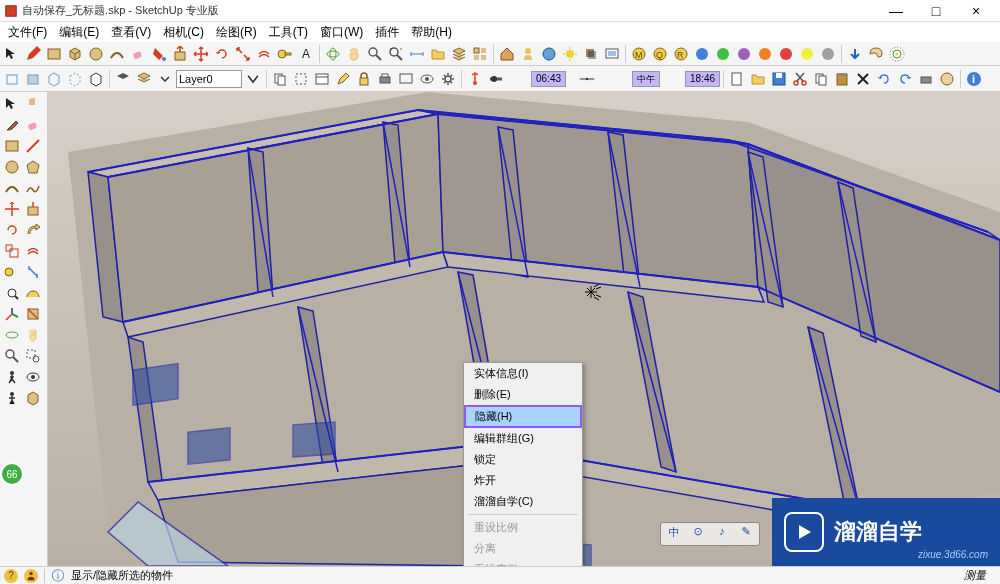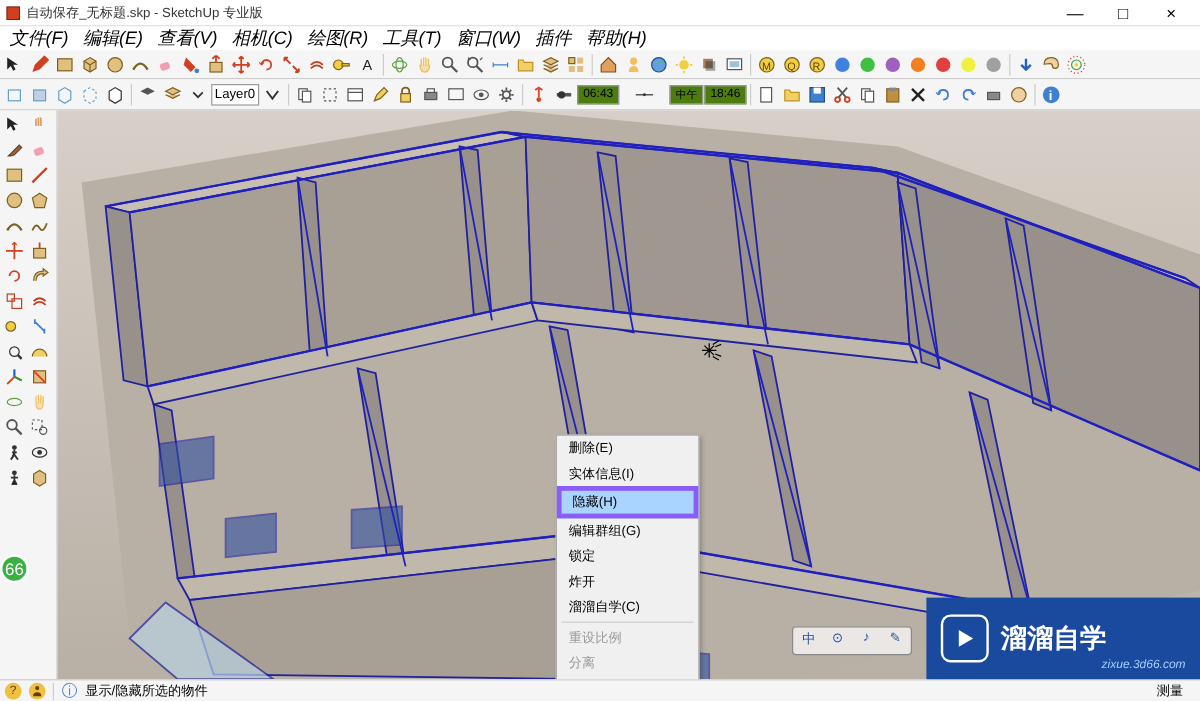--- a/index.html
+++ b/index.html
@@ -5,57 +5,57 @@
     * { margin: 0; padding: 0; box-sizing: border-box; }
     body { font-family: "Microsoft YaHei", Arial, sans-serif; font-size: 12px; background: #f0f0f0; width: 1000px; height: 584px; overflow: hidden; position: relative; }
     
     .titlebar { height: 22px; background: #fff; display: flex; align-items: center; padding: 10px 4px; border-bottom: 1px solid #ddd; }
     .titlebar-icon { width: 14px; height: 14px; margin-right: 4px; }
     .titlebar-title { flex: 1; font-size: 11px; color: #333; }
     .win-controls { display: flex; gap: 0; }
     .win-btn { width: 40px; height: 22px; display: flex; align-items: center; justify-content: center; font-size: 14px; cursor: pointer; }
     
     .menubar { height: 20px; background: #fff; display: flex; align-items: center; padding: 0 2px; }
-    .menu-item { padding: 2px 6px; font-size: 15px; cursor: pointer; font-style: italic; }
+    .menu-item { padding: 2px 6px; font-size: 12px; cursor: pointer; }
     
     .toolbar-row { height: 24px; background: #f5f5f5; display: flex; align-items: center; padding: 2px; gap: 1px; border-bottom: 1px solid #ccc; }
     .toolbar-row2 { height: 26px; }
     .tool-btn { width: 20px; height: 20px; display: flex; align-items: center; justify-content: center; cursor: pointer; border-radius: 2px; }
     .tool-btn svg, .side-tool svg { width: 16px; height: 16px; }
     .tool-sep { width: 1px; height: 18px; background: #ccc; margin: 0 2px; }
-    .layer-select { height: 18px; width: 40px; font-size: 11px; border: 1px solid #999; background: #fff; padding: 0 2px; }
-    .time-display { font-size: 10px; padding: 0 4px; background: #4d7c0f; border: 1px solid #999; height: 16px; line-height: 14px; }
+    .layer-select { height: 18px; width: 66px; font-size: 11px; border: 1px solid #999; background: #fff; padding: 0 2px; }
+    .time-display { font-size: 10px; padding: 0 4px; background: #c4b5fd; border: 1px solid #999; height: 16px; line-height: 14px; margin-left: 24px; }
     .timeline-letters { font-size: 9px; color: #666; letter-spacing: 2px; padding: 0 4px; }
     
     .main-area { position: relative; display: flex; height: calc(584px - 22px - 20px - 24px - 26px - 18px); }
     .side-toolbar { width: 48px; background: #f5f5f5; border-right: 1px solid #ccc; display: flex; flex-wrap: wrap; align-content: flex-start; padding: 2px; gap: 1px; }
     .side-tool { width: 20px; height: 20px; display: flex; align-items: center; justify-content: center; cursor: pointer; }
     
     .viewport { flex: 1; background: linear-gradient(180deg, #d8d0c8 0%, #c8c0b6 50%, #b8b0a5 100%); position: relative; overflow: hidden; }
     
     .context-menu { position: absolute; left: 415px; top: 270px; width: 120px; background: #f0f0f0; border: 1px solid #999; box-shadow: 2px 2px 4px rgba(0,0,0,0.3); z-index: 100; }
     .ctx-item { padding: 3px 10px; font-size: 11px; cursor: pointer; }
-    .ctx-item.highlighted { background: #a8d4ff; border: 4px solid #8b5cf6; padding: 2px 9px; }
+    .ctx-item.highlighted { background: #a8d4ff; border: 2px solid #8b5cf6; padding: 2px 9px; }
     .ctx-item.disabled { color: #999; cursor: default; }
     .ctx-sep { height: 1px; background: #ccc; margin: 2px 4px; }
     
     .statusbar { position: absolute; bottom: 0; left: 0; right: 0; height: 18px; background: #f5f5f5; border-top: 1px solid #ccc; display: flex; align-items: center; padding: 0 4px; gap: 6px; font-size: 11px; }
     .status-icon { width: 14px; height: 14px; border-radius: 50%; display: flex; align-items: center; justify-content: center; font-size: 10px; }
     .status-sep { width: 1px; height: 14px; background: #ccc; }
-    .status-right { margin-left: auto; display: flex; gap: 20px; padding-right: 10px; }
+    .status-right { margin-left: auto; display: flex; gap: 20px; padding-right: 10px; font-style: italic; }
     
     .watermark { position: absolute; right: 0; bottom: 18px; width: 228px; height: 68px; background: #1a4a9e; color: #fff; display: flex; align-items: center; padding: 0 12px; z-index: 50; }
     .watermark-icon { width: 40px; height: 40px; border: 2px solid #fff; border-radius: 8px; display: flex; align-items: center; justify-content: center; margin-right: 10px; }
     .watermark-text { font-size: 22px; font-weight: bold; }
     .watermark-sub { position: absolute; bottom: 6px; right: 12px; font-size: 10px; color: #aaccff; font-style: italic; }
     
     .nav-widget { position: absolute; right: 240px; bottom: 20px; display: flex; gap: 2px; background: rgba(255,255,255,0.7); border: 1px solid #888; border-radius: 3px; padding: 2px; }
     .nav-btn { width: 22px; height: 18px; font-size: 11px; color: #2050a0; cursor: pointer; text-align: center; }
     
-    .green-badge { position: absolute; left: 0; top: 370px; width: 24px; height: 24px; background: #3cb043; border-radius: 50%; color: #fff; font-size: 14px; display: flex; align-items: center; justify-content: center; z-index: 20; border: 2px solid #fff; }
+    .green-badge { position: absolute; left: 0; top: 370px; width: 24px; height: 24px; background: #3cb043; border-radius: 50%; color: #fff; font-size: 10px; display: flex; align-items: center; justify-content: center; z-index: 20; border: 2px solid #fff; }
     
     .model-svg { position: absolute; inset: 0; width: 100%; height: 100%; }
   </style>
 </head>
 <body>
 
 <div class="titlebar">
   <svg class="titlebar-icon" viewBox="0 0 16 16">
       <rect x="2" y="2" width="12" height="12" fill="#d04020" stroke="#802010"></rect>
     </svg>
@@ -734,22 +734,22 @@
         <path d="M 250 215 L 290 380 M 410 180 L 455 355 M 580 200 L 628 380 M 760 235 L 812 420" fill="none" stroke="#2020c0" stroke-width="1.5"></path>
 
         <g transform="translate(543,200)">
           <path d="M 0 -6 L 0 6 M -6 0 L 6 0 M -4 -4 L 4 4 M -4 4 L 4 -4" stroke="#000" stroke-width="1"></path>
           <path d="M 3 -5 L 8 -8 M 5 -3 L 10 -5 M 3 5 L 8 8 M 5 3 L 10 5" stroke="#000" stroke-width="1"></path>
         </g>
       </g>
     </svg>
 
     <div class="context-menu">
+      <div class="ctx-item">实体信息(I)</div>
       <div class="ctx-item">删除(E)</div>
-      <div class="ctx-item">实体信息(I)</div>
       <div class="ctx-item highlighted">隐藏(H)</div>
       <div class="ctx-item">编辑群组(G)</div>
       <div class="ctx-item">锁定</div>
       <div class="ctx-item">炸开</div>
       <div class="ctx-item">溜溜自学(C)</div>
       <div class="ctx-sep"></div>
       <div class="ctx-item disabled">重设比例</div>
       <div class="ctx-item disabled">分离</div>
       <div class="ctx-item disabled">重设变形</div>
 

